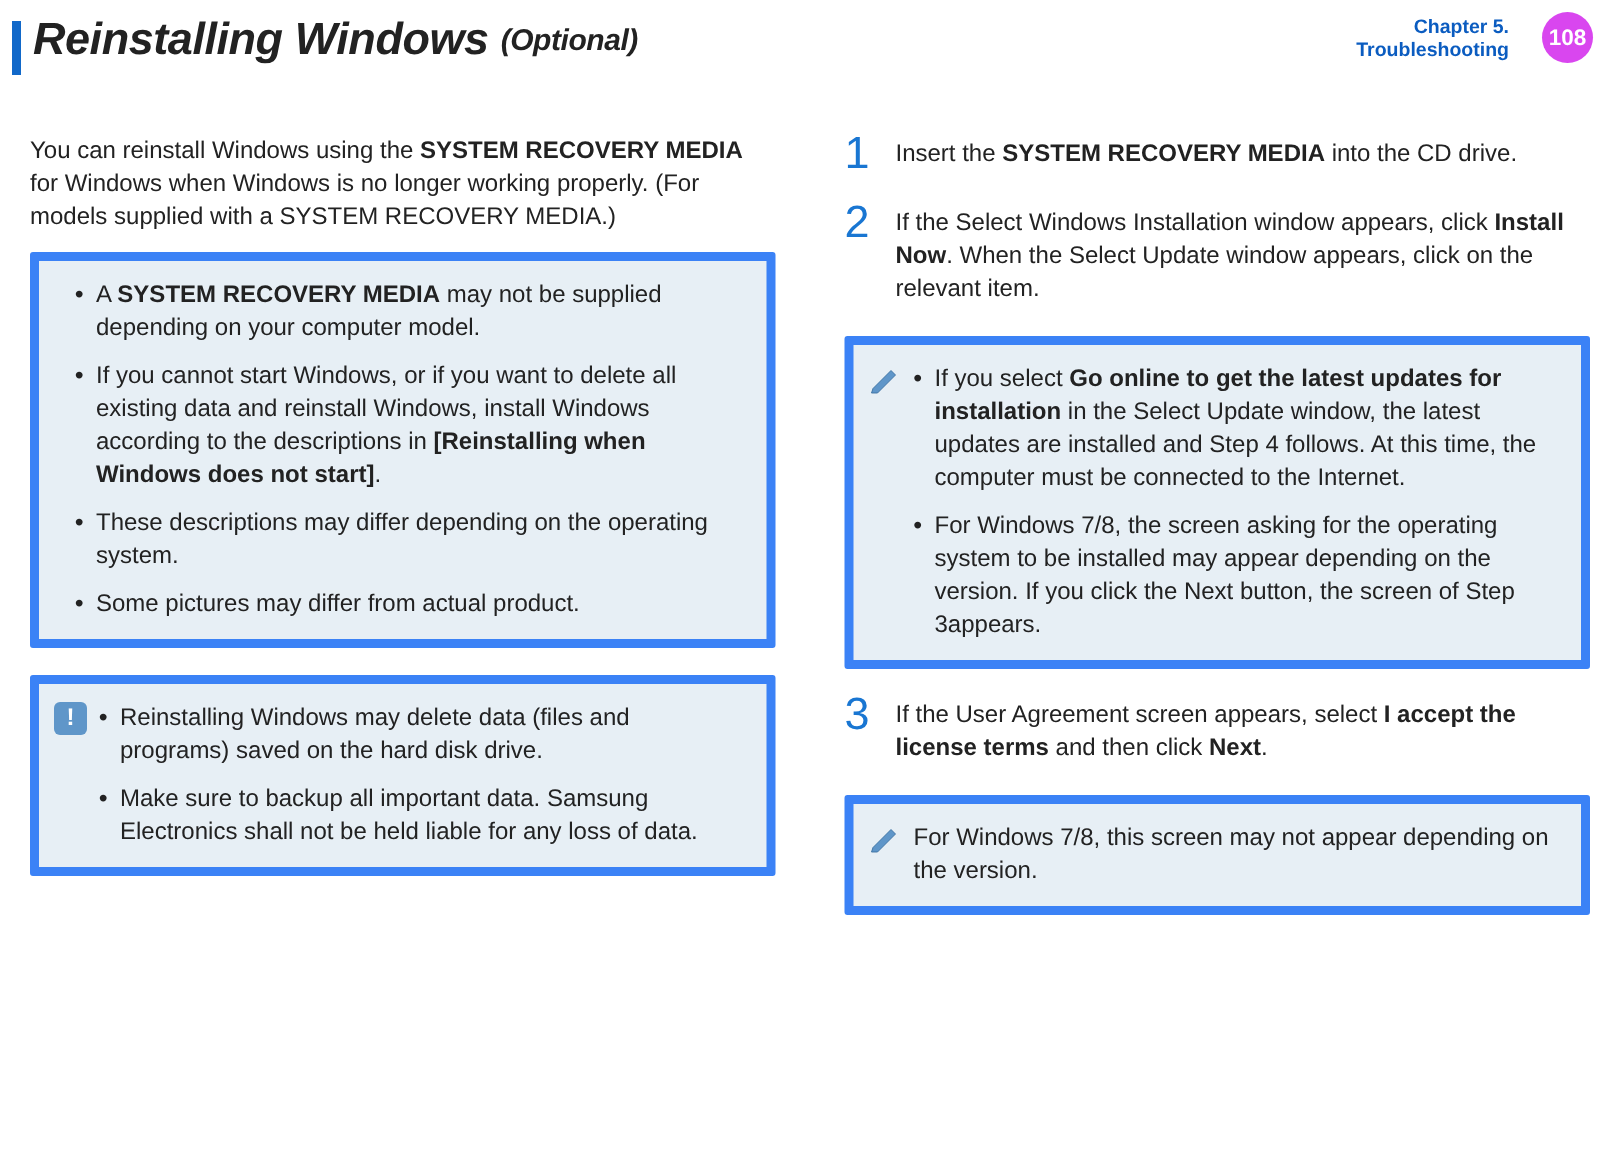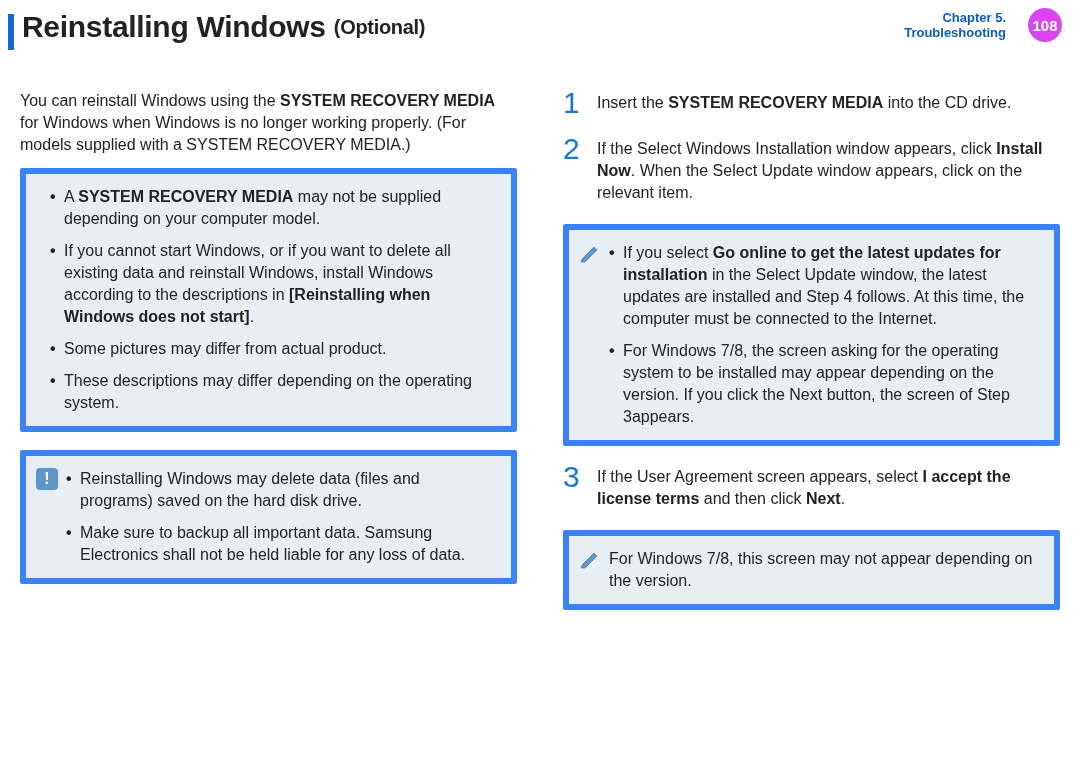--- a/index.html
+++ b/index.html
@@ -28,20 +28,21 @@
     height: 36px;
     background: #1168c9;
   }
   .hdr-title {
     position: absolute;
     left: 22px;
     top: 10px;
     font-size: 30px;
     font-weight: 700;
     letter-spacing: -0.3px;
+    font-style: italic;
   }
   .hdr-title .opt {
     font-size: 20px;
     font-weight: 600;
     vertical-align: 3px;
   }
   .hdr-right {
     position: absolute;
     right: 18px;
     top: 8px;
@@ -172,22 +173,22 @@
       </p>
 
       <div class="box plain">
         <ul>
           <li>
             <span>A </span><span class="b">SYSTEM RECOVERY MEDIA</span><span> may not be supplied depending on your computer model.</span>
           </li>
           <li>
             <span>If you cannot start Windows, or if you want to delete all existing data and reinstall Windows, install Windows according to the descriptions in </span><span class="b">[Reinstalling when Windows does not start]</span><span>.</span>
           </li>
+          <li>These descriptions may differ depending on the operating system.</li>
           <li>Some pictures may differ from actual product.</li>
-          <li>These descriptions may differ depending on the operating system.</li>
         </ul>
       </div>
 
       <div class="box">
         <div class="box-icon ic-alert">!</div>
         <ul>
           <li>Reinstalling Windows may delete data (files and programs) saved on the hard disk drive.</li>
           <li>Make sure to backup all important data. Samsung Electronics shall not be held liable for any loss of data.</li>
         </ul>
       </div>

